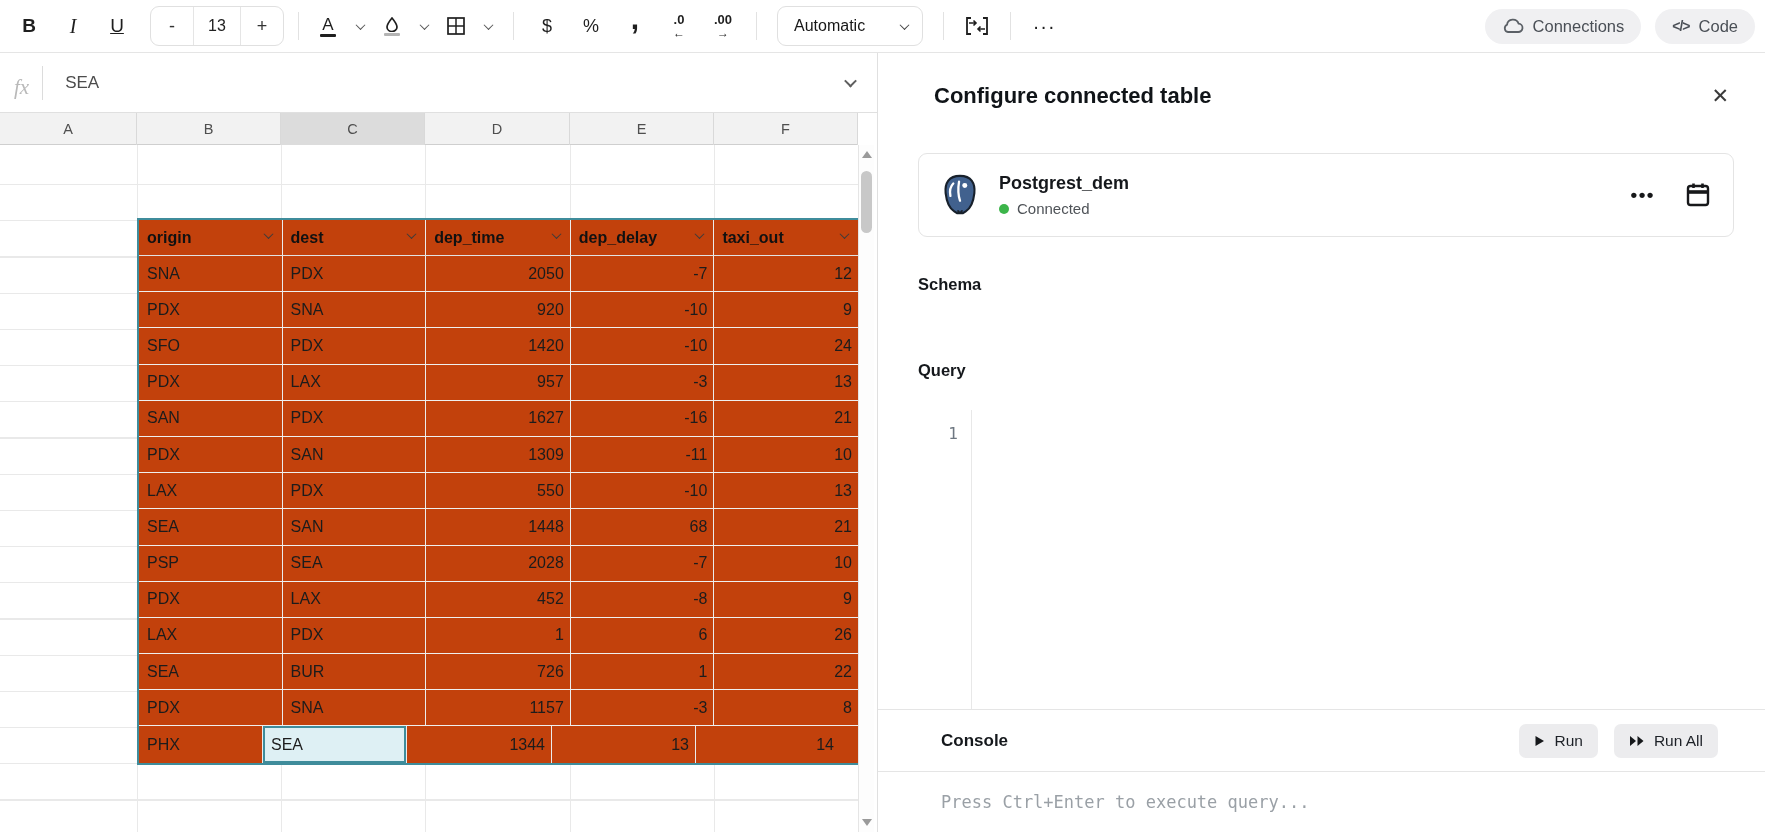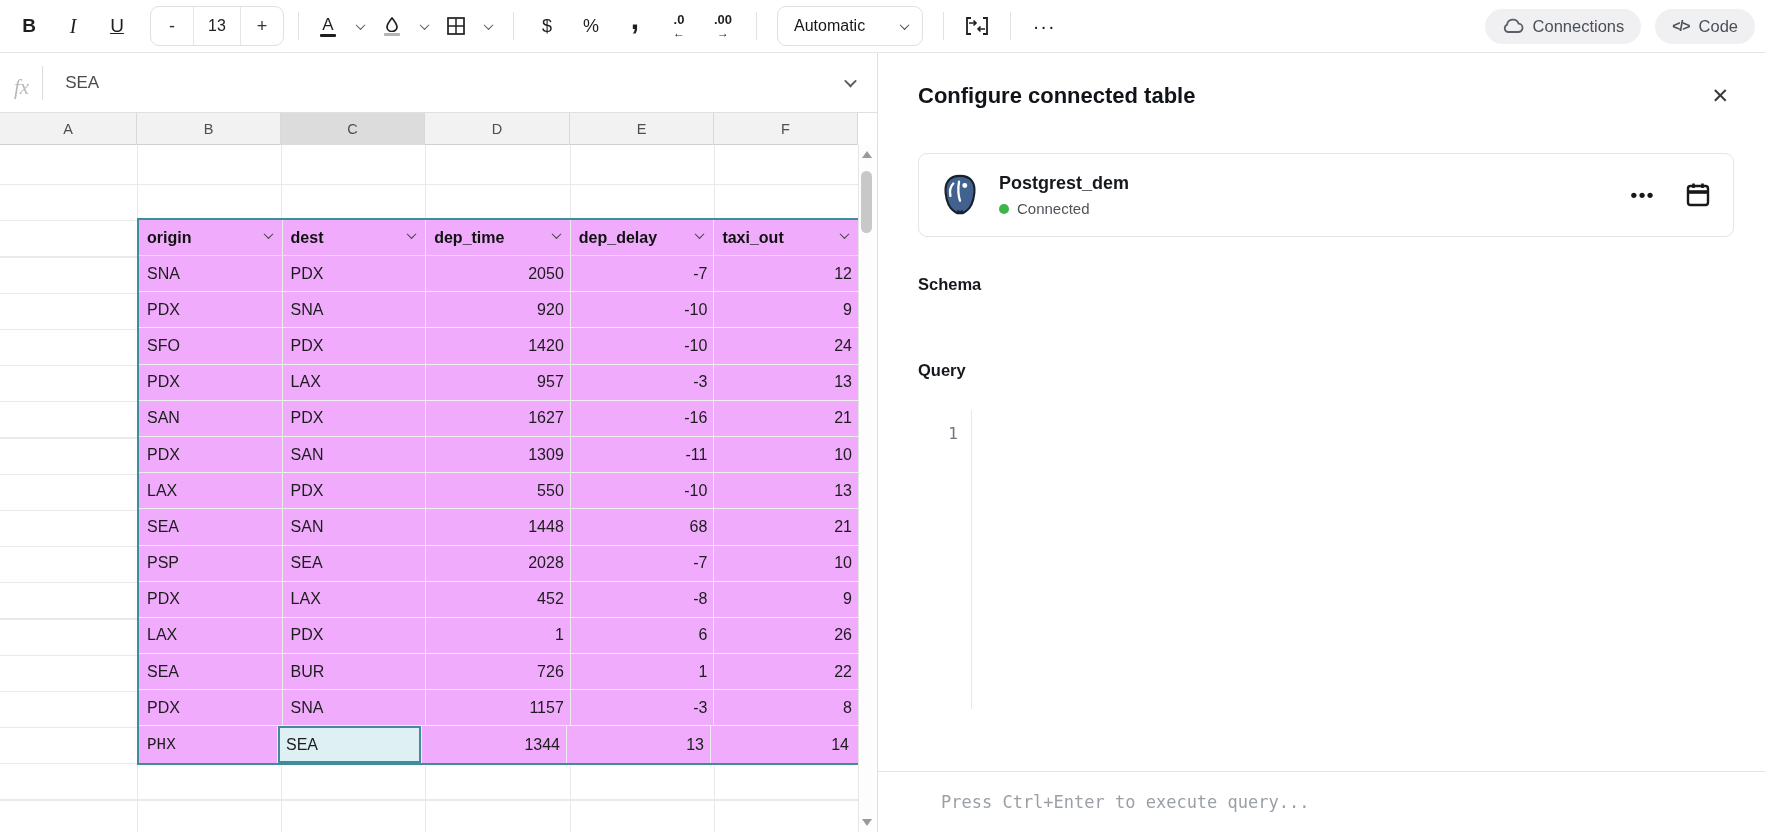--- a/index.html
+++ b/index.html
@@ -70,21 +70,21 @@
 
   .banner { position:absolute; left:137px; top:71px; height:34px; display:flex;
     align-items:center; gap:12px; background:#3f8c9b; color:#fff;
     border-radius:8px 8px 0 0; padding:0 20px 0 14px; cursor:pointer; }
   .banner .b-label { font-weight:700; font-size:15.5px; }
   .banner .b-count { font-size:15.5px; color:#e2f1f4; }
   .banner .chev { border-color:#fff; transform:rotate(45deg); margin-top:-4px; }
 
   .dtable { position:absolute; left:137px; top:105px; width:721px;
     border-left:2px solid #3f8c9b; border-top:2px solid #3f8c9b;
-    border-bottom:2px solid #3f8c9b; background:#f0abfc; }
+    border-bottom:2px solid #3f8c9b; background:#c2410c; }
   .trow { display:flex; height:36.2px; border-bottom:1px solid #efefef; }
   .trow.head { height:36px; border-bottom:1px solid #e2e2e2; }
   .trow:last-child { border-bottom:none; }
   .tcell { height:100%; display:flex; align-items:center; padding:0 8px;
     font-size:16px; color:#1c1c1c; border-right:1px solid #ececec; position:relative;
     cursor:cell; }
   .tcell:last-child { border-right:none; }
   .tcell.right { justify-content:flex-end; padding-right:6px; }
   .trow.head .tcell { font-weight:700; font-size:16px; color:#111;
     justify-content:flex-start; cursor:pointer; }
@@ -97,21 +97,21 @@
   .varrow { position:absolute; left:3px; width:0; height:0;
     border-left:5px solid transparent; border-right:5px solid transparent; cursor:pointer; }
   .varrow.up { top:6px; border-bottom:7px solid #9a9a9a; }
   .varrow.down { bottom:6px; border-top:7px solid #9a9a9a; }
   .vthumb { position:absolute; left:2px; top:26px; width:11px; height:62px;
     background:#c8c8c8; border-radius:6px; cursor:grab; }
 
   
   .panel { position:absolute; left:877px; top:53px; width:888px; height:779px;
     background:#fff; border-left:1px solid #e0e0e0; }
-  .p-title { position:absolute; left:40px; top:30px; font-size:22px; font-weight:700;
+  .p-title { position:absolute; left:56px; top:30px; font-size:22px; font-weight:700;
     color:#101418; }
   .p-close { position:absolute; right:36px; top:32px; font-size:21px; color:#3a3a3a;
     cursor:pointer; line-height:1; font-weight:400; }
   .conn-card { position:absolute; left:40px; top:100px; width:816px; height:84px;
     border:1px solid #e4e4e4; border-radius:9px; display:flex; align-items:center;
     padding:0 22px 0 18px; gap:16px; }
   .pg-logo { width:46px; height:46px; flex:none; }
   .conn-meta { display:flex; flex-direction:column; gap:6px; }
   .conn-name { font-size:18px; font-weight:700; color:#15181c; }
   .conn-status { display:flex; align-items:center; gap:8px; font-size:15px; color:#4f5358; }
@@ -396,21 +396,21 @@
         <div class="tcell right" style="width: 144px;">22</div>
       </div>
       <div class="trow">
         <div class="tcell" style="width: 144px;">PDX</div>
         <div class="tcell" style="width: 144px;">SNA</div>
         <div class="tcell right" style="width: 145px;">1157</div>
         <div class="tcell right" style="width: 144px;">-3</div>
         <div class="tcell right" style="width: 144px;">8</div>
       </div>
       <div class="trow">
-        <div class="tcell" style="width: 139px; font-family: Liberation Mono, monospace;">PHX</div>
+        <div class="tcell" style="width: 124px;">PHX</div>
         <div class="tcell selcell" style="width: 144px;">SEA</div>
         <div class="tcell right" style="width: 145px;">1344</div>
         <div class="tcell right" style="width: 144px;">13</div>
         <div class="tcell right" style="width: 144px;">14</div>
       </div>
     </div>
 </div>
 
 <div class="vscroll">
   <div class="varrow up"></div>
@@ -449,17 +449,35 @@
 
   <div class="p-label" style="top:222px;">Schema</div>
 
   <div class="p-label" style="top:308px;">Query</div>
 
   <div class="editor">
     <div class="lineno">1</div>
     <div class="gutter-line"></div>
   </div>
 
+  <div class="console-bar">
+    <span class="console-lbl">Console</span>
+    <div class="run-group">
+      <div class="run-btn">
+        <svg width="11" height="12" viewBox="0 0 11 12">
+            <path d="M1.5 1 L10 6 L1.5 11 Z" fill="#16181b"></path>
+          </svg>
+        <span>Run</span>
+      </div>
+      <div class="run-btn">
+        <svg width="16" height="12" viewBox="0 0 16 12">
+            <path d="M1 1 L7 6 L1 11 Z" fill="#16181b"></path>
+            <path d="M8.5 1 L14.5 6 L8.5 11 Z" fill="#16181b"></path>
+          </svg>
+        <span>Run All</span>
+      </div>
+    </div>
+  </div>
 
   <div class="hint-row">
     <span class="hint">Press Ctrl+Enter to execute query...</span>
   </div>
 </div>
 
 </body></html>

